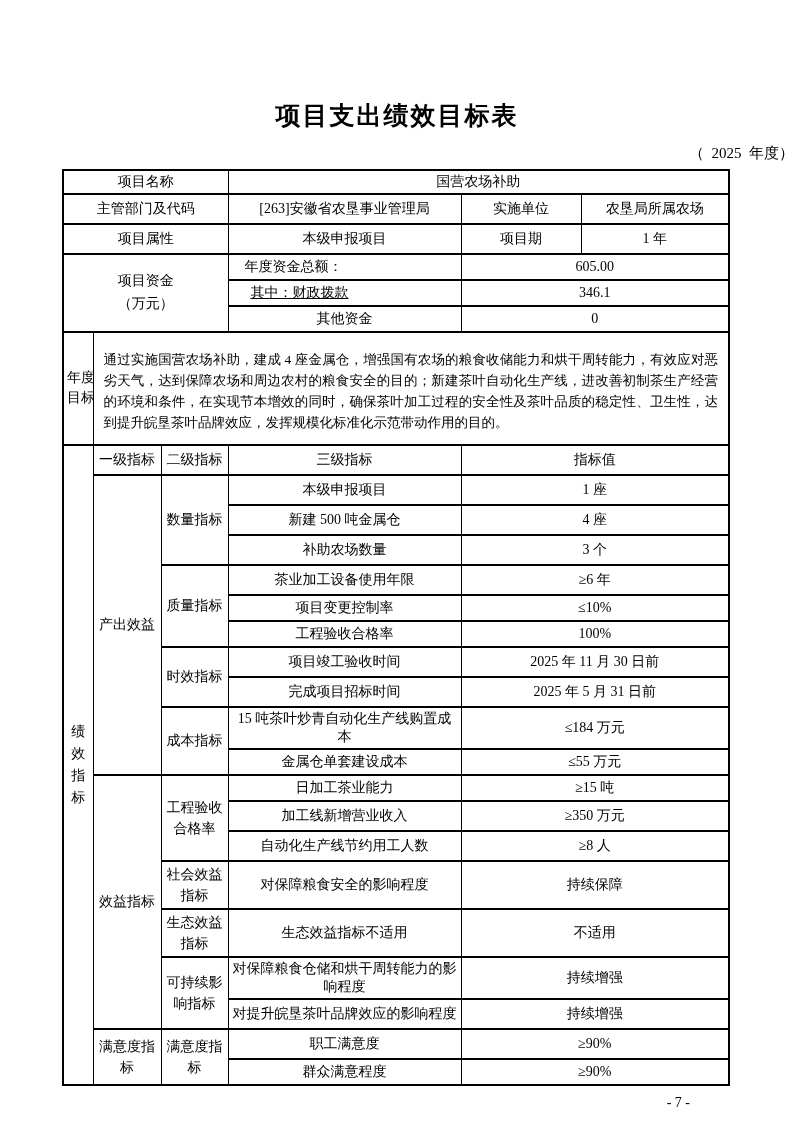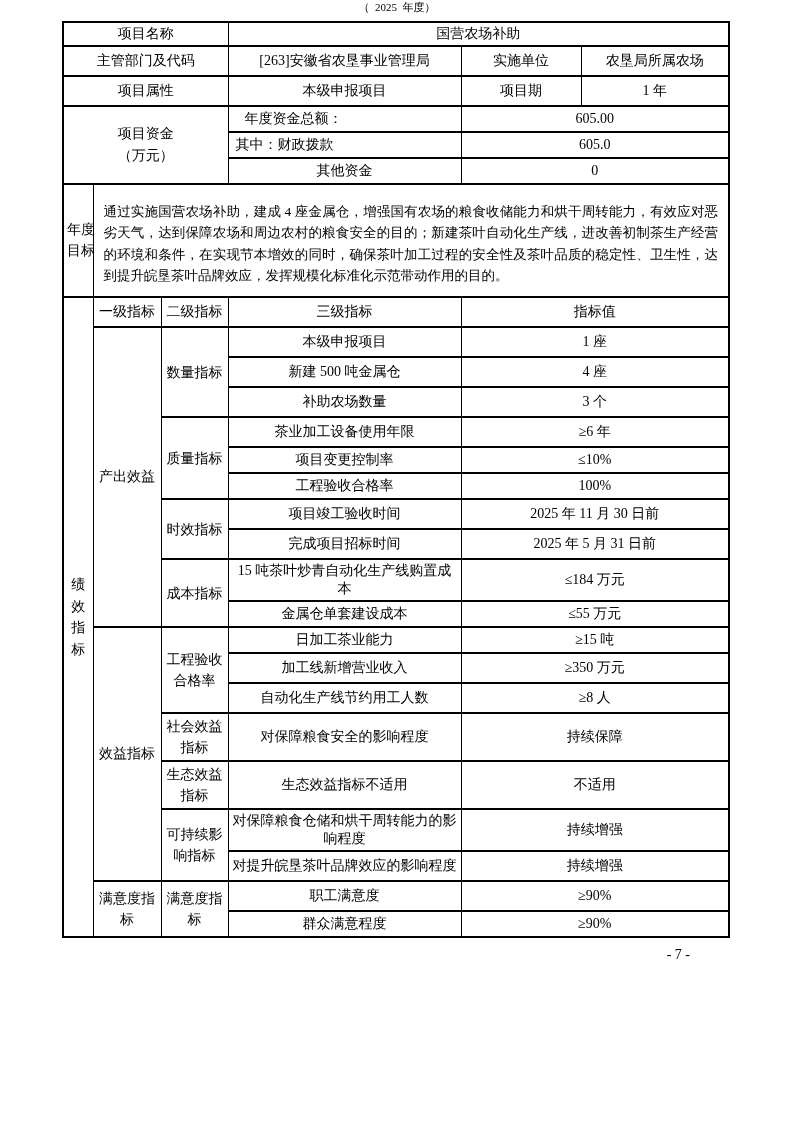--- a/index.html
+++ b/index.html
@@ -14,22 +14,23 @@
 
   .doc-title {
     padding-top: 100px;
     text-align: center;
     font-size: 25px;
     font-weight: bold;
     letter-spacing: 2px;
     line-height: 1.3;
   }
   .doc-subtitle {
-    text-align: center;
-    font-size: 11px;
+    margin-top: 11px;
+    text-align: right;
+    font-size: 15px;
     white-space: pre;
   }
 
   table.main {
     margin-left: 62px;
     margin-top: 6px;
     width: 666px;
     border-collapse: collapse;
     table-layout: fixed;
     border: 2px solid #000;
@@ -44,21 +45,21 @@
     padding: 2px 3px;
     overflow: hidden;
   }
   tr.h28 { height: 16px; font-family: Liberation Mono, monospace; }
   tr.h30 { height: 30px; }
   tr.h26 { height: 26px; }
   tr.br  { height: 30px; }
   tr.br-sm { height: 26px; }
 
   td.ta-left  { text-align: left; padding-left: 16px;  }
-  td.ta-left2 { text-align: left; padding-left: 7px; }
+  td.ta-left2 { text-align: left; padding-left: 22px; text-decoration: underline; }
 
   td.goal-label span {
     display: inline-block;
     width: 28px;
     word-break: break-all;
     line-height: 1.45;
     text-align: center;
     font-family: Liberation Serif, serif;
   }
   td.goal-text {
@@ -82,20 +83,21 @@
     padding-right: 104px;
     text-align: right;
     font-size: 14px;
   }
 </style>
 </head>
 <body>
 
 <div class="page">
 
+  <div class="doc-title">项目支出绩效目标表</div>
   <div class="doc-subtitle">（  2025  年度）</div>
 
   <table class="main">
     <colgroup>
       <col style="width:30px">
         <col style="width:68px">
         <col style="width:67px">
       <col style="width:233px">
         <col style="width:120px">
         <col style="width:148px">
@@ -120,21 +122,21 @@
       </tr>
 
       <tr class="h26">
         <td colspan="3" rowspan="3" class="pre">项目资金
 （万元）</td>
         <td class="ta-left">年度资金总额：</td>
         <td colspan="2">605.00</td>
       </tr>
       <tr class="h26">
         <td class="ta-left2">其中：财政拨款</td>
-        <td colspan="2">605.0</td>
+        <td colspan="2">346.1</td>
       </tr>
       <tr class="h26">
         <td>其他资金</td>
         <td colspan="2">0</td>
       </tr>
 
       <tr>
         <td class="goal-label"><span>年度目标</span></td>
         <td colspan="5" class="goal-text">通过实施国营农场补助，建成 4 座金属仓，增强国有农场的粮食收储能力和烘干周转能力，有效应对恶劣天气，达到保障农场和周边农村的粮食安全的目的；新建茶叶自动化生产线，进改善初制茶生产经营的环境和条件，在实现节本增效的同时，确保茶叶加工过程的安全性及茶叶品质的稳定性、卫生性，达到提升皖垦茶叶品牌效应，发挥规模化标准化示范带动作用的目的。</td>
       </tr>

